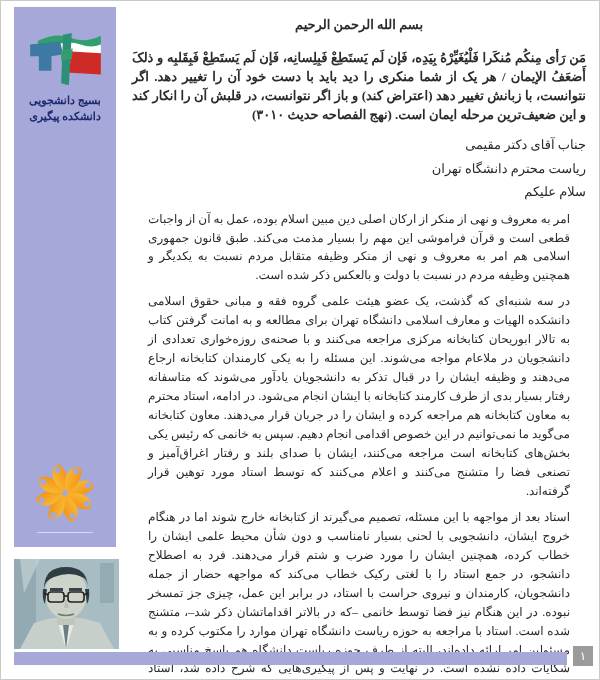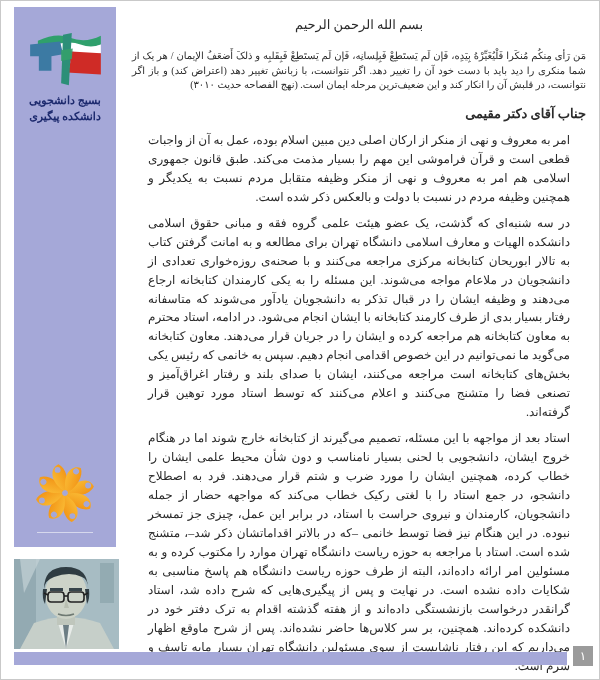--- a/index.html
+++ b/index.html
@@ -19,23 +19,23 @@
   .sidebar-spacer{flex:1;}
   .flower{width:72px;height:66px;margin-bottom:6px;}
   .flower-caption{height:8px;width:56px;margin-bottom:6px;border-top:1px solid rgba(255,255,255,.55);}
   
   .photo{position:absolute;left:13px;top:558px;width:105px;height:90px;overflow:hidden;}
   
   .content{
     position:absolute;left:131px;top:12px;width:454px;direction:rtl;
     text-align:justify;
   }
-  .bismillah{text-align:center;font-weight:normal;font-size:13px;margin:4px 0 7px;}
-  .hadith{font-size:10px;font-weight:400;line-height:1.45;margin:16px 0 9px;text-align:justify;}
-  .heading{font-weight:bold;font-size:13px;line-height:1.8;}
+  .bismillah{text-align:center;font-weight:bold;font-size:13px;margin:4px 0 7px;}
+  .hadith{font-size:13px;font-weight:700;line-height:1.45;margin:16px 0 9px;text-align:justify;}
+  .heading{font-weight:normal;font-size:13px;line-height:1.8;}
   .content p.body-par{font-size:12px;line-height:1.58;margin:6px 16px 7px;}
   
   .footer-bar{position:absolute;left:13px;top:651px;width:553px;height:13px;background:#a5a8d8;}
   .page-number{
     position:absolute;left:572px;top:645px;width:20px;height:20px;background:#9b9b9b;
     color:#fff;font-size:12px;line-height:20px;text-align:center;font-family:"DejaVu Sans",sans-serif;
   }
 </style>
 </head>
 <body>
@@ -139,20 +139,22 @@
 
       <path d="M52 40 L50 49 L55 49 Z" fill="#b9bfb2"></path>
       <path d="M44 55 Q52 58 60 55" stroke="#6f7a73" stroke-width="1.5" fill="none"></path>
     </svg>
   </div>
 
   <main class="content">
     <div class="bismillah">بسم الله الرحمن الرحیم</div>
     <p class="hadith">مَن رَأی مِنکُم مُنکَرا فَلْیُغَیِّرْهُ بِیَدِه، فَإن لَم یَستَطِعْ فَبِلِسانِه، فَإن لَم یَستَطِعْ فَبِقَلبِه و ذلکَ أَضعَفُ الإیمان / هر یک از شما منکری را دید باید با دست خود آن را تغییر دهد. اگر نتوانست، با زبانش تغییر دهد (اعتراض کند) و باز اگر نتوانست، در قلبش آن را انکار کند و این ضعیف‌ترین مرحله ایمان است. (نهج الفصاحه حدیث ۳۰۱۰)</p>
     <div class="heading">جناب آقای دکتر مقیمی</div>
+    <div class="heading">ریاست محترم دانشگاه تهران</div>
+    <div class="heading">سلام علیکم</div>
     <p class="body-par">امر به معروف و نهی از منکر از ارکان اصلی دین مبین اسلام بوده، عمل به آن از واجبات قطعی است و قرآن فراموشی این مهم را بسیار مذمت می‌کند. طبق قانون جمهوری اسلامی هم امر به معروف و نهی از منکر وظیفه متقابل مردم نسبت به یکدیگر و همچنین وظیفه مردم در نسبت با دولت و بالعکس ذکر شده است.</p>
     <p class="body-par">در سه شنبه‌ای که گذشت، یک عضو هیئت علمی گروه فقه و مبانی حقوق اسلامی دانشکده الهیات و معارف اسلامی دانشگاه تهران برای مطالعه و به امانت گرفتن کتاب به تالار ابوریحان کتابخانه مرکزی مراجعه می‌کنند و با صحنه‌ی روزه‌خواری تعدادی از دانشجویان در ملاعام مواجه می‌شوند. این مسئله را به یکی کارمندان کتابخانه ارجاع می‌دهند و وظیفه ایشان را در قبال تذکر به دانشجویان یادآور می‌شوند که متاسفانه رفتار بسیار بدی از طرف کارمند کتابخانه با ایشان انجام می‌شود. در ادامه، استاد محترم به معاون کتابخانه هم مراجعه کرده و ایشان را در جریان قرار می‌دهند. معاون کتابخانه می‌گوید ما نمی‌توانیم در این خصوص اقدامی انجام دهیم. سپس به خانمی که رئیس یکی بخش‌های کتابخانه است مراجعه می‌کنند، ایشان با صدای بلند و رفتار اغراق‌آمیز و تصنعی فضا را متشنج می‌کنند و اعلام می‌کنند که توسط استاد مورد توهین قرار گرفته‌اند.</p>
     <p class="body-par">استاد بعد از مواجهه با این مسئله، تصمیم می‌گیرند از کتابخانه خارج شوند اما در هنگام خروج ایشان، دانشجویی با لحنی بسیار نامناسب و دون شأن محیط علمی ایشان را خطاب کرده، همچنین ایشان را مورد ضرب و شتم قرار می‌دهند. فرد به اصطلاح دانشجو، در جمع استاد را با لغتی رکیک خطاب می‌کند که مواجهه حضار از جمله دانشجویان، کارمندان و نیروی حراست با استاد، در برابر این عمل، چیزی جز تمسخر نبوده. در این هنگام نیز فضا توسط خانمی –که در بالاتر اقداماتشان ذکر شد–، متشنج شده است. استاد با مراجعه به حوزه ریاست دانشگاه تهران موارد را مکتوب کرده و به مسئولین امر ارائه داده‌اند، البته از طرف حوزه ریاست دانشگاه هم پاسخ مناسبی به شکایات داده نشده است. در نهایت و پس از پیگیری‌هایی که شرح داده شد، استاد گرانقدر درخواست بازنشستگی داده‌اند و از هفته گذشته اقدام به ترک دفتر خود در دانشکده کرده‌اند. همچنین، بر سر کلاس‌ها حاضر نشده‌اند. پس از شرح ماوقع اظهار می‌داریم که این رفتار ناشایست از سوی مسئولین دانشگاه تهران بسیار مایه تاسف و شرم است.</p>
   </main>
 
   <div class="footer-bar"></div>
   <div class="page-number">۱</div>
 
 </div>
 

